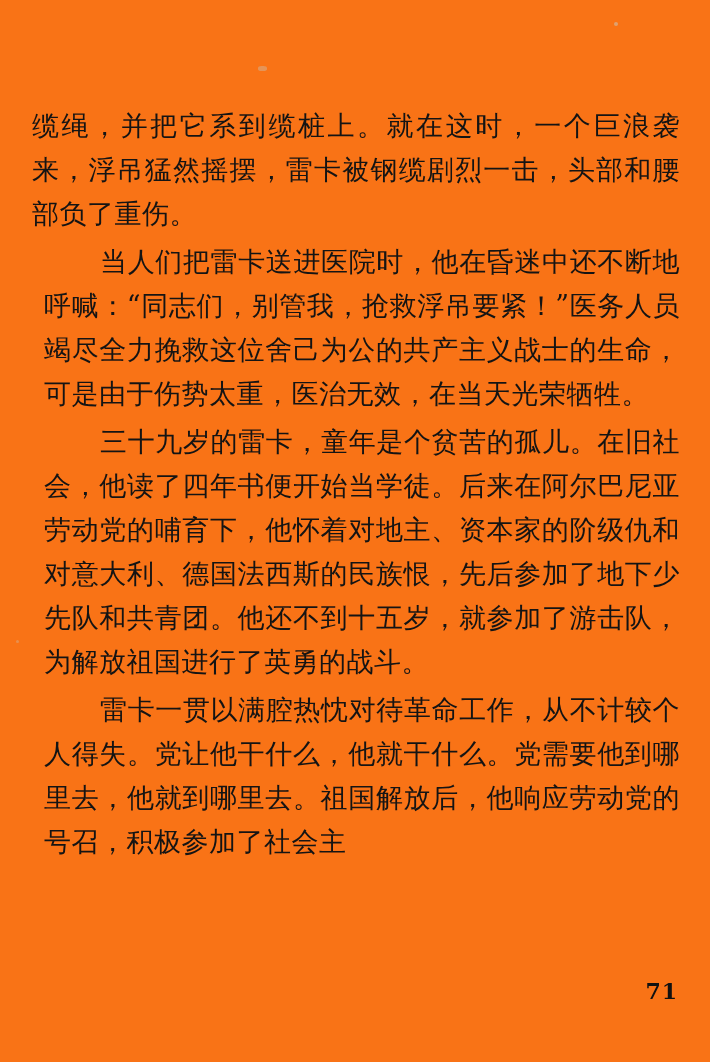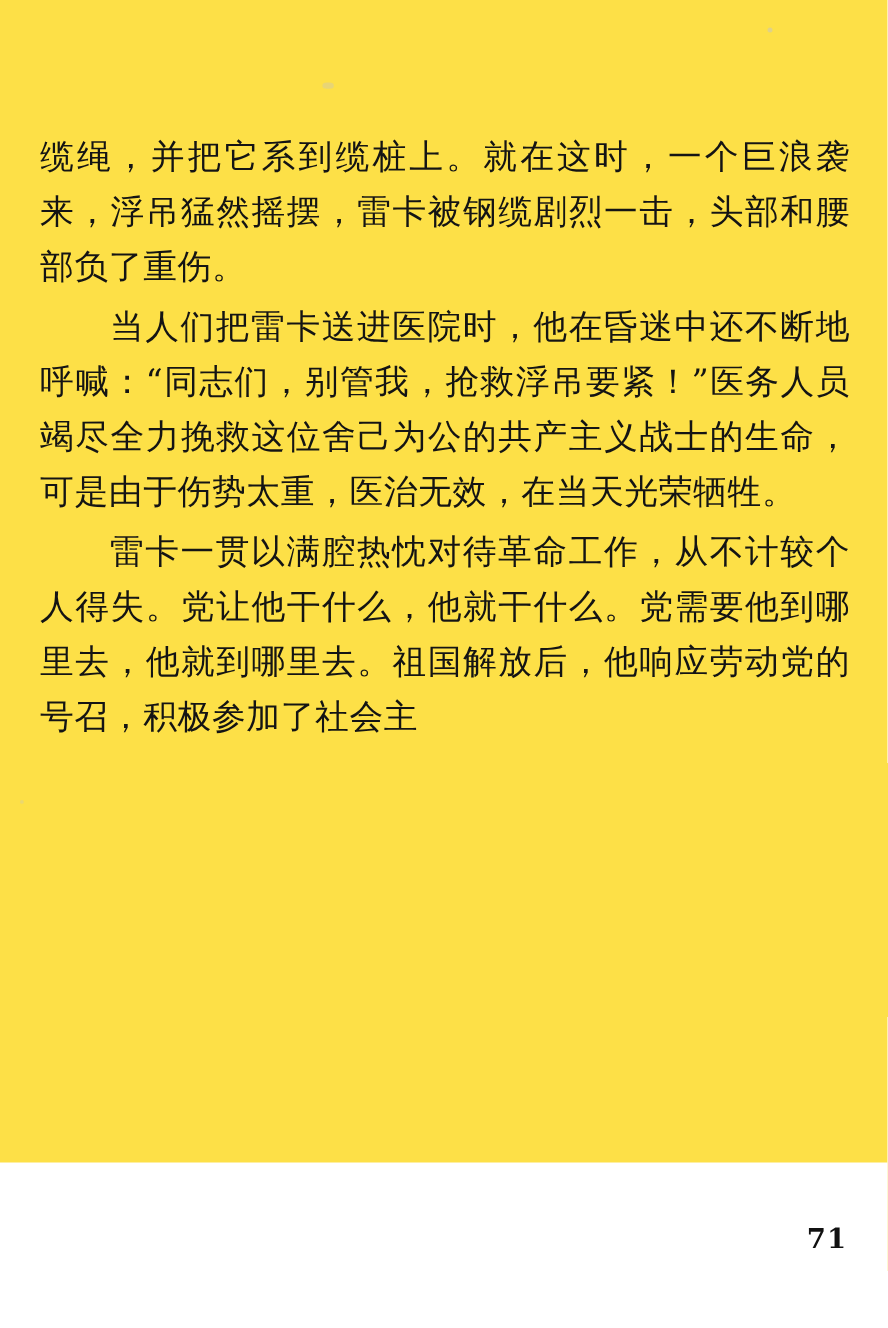--- a/index.html
+++ b/index.html
@@ -9,22 +9,22 @@
   }
   body {
     width: 710px;
     height: 1062px;
     overflow: hidden;
     font-family: "DejaVu Serif", serif;
   }
   #page {
     position: relative;
     width: 710px;
-    height: 930px;
-    background: #fde047;
+    height: 1062px;
+    background: #f97316;
   }
   
   .speck {
     position: absolute;
     background: #c9c6bb;
     border-radius: 50%;
     opacity: .55;
   }
   #speck-top-right { top: 22px; left: 614px; width: 4px; height: 4px; }
   #speck-mid { top: 66px; left: 258px; width: 9px; height: 5px; opacity: .4; border-radius: 40%; }
@@ -42,20 +42,21 @@
     font-size: 27px;
     line-height: 44px;
     color: #141414;
     text-align: justify;
     text-justify: inter-ideograph;
     letter-spacing: 0.5px;
     font-weight: 500;
   }
   p.indent {
     text-indent: 56px;
+    margin-left: 12px;
   }
   #page-number {
     position: absolute;
     top: 978px;
     left: 0;
     width: 678px;
     text-align: right;
     font-family: "DejaVu Serif", serif;
     font-size: 22px;
     font-weight: 700;
@@ -68,18 +69,19 @@
 
 <div id="page">
 
   <span class="speck" id="speck-top-right"></span>
   <span class="speck" id="speck-mid"></span>
   <span class="speck" id="speck-low-left"></span>
 
   <div id="text-body">
     <p class="para">缆绳，并把它系到缆桩上。就在这时，一个巨浪袭来，浮吊猛然摇摆，雷卡被钢缆剧烈一击，头部和腰部负了重伤。</p>
     <p class="para indent">当人们把雷卡送进医院时，他在昏迷中还不断地呼喊：“同志们，别管我，抢救浮吊要紧！”医务人员竭尽全力挽救这位舍己为公的共产主义战士的生命，可是由于伤势太重，医治无效，在当天光荣牺牲。</p>
+    <p class="para indent">三十九岁的雷卡，童年是个贫苦的孤儿。在旧社会，他读了四年书便开始当学徒。后来在阿尔巴尼亚劳动党的哺育下，他怀着对地主、资本家的阶级仇和对意大利、德国法西斯的民族恨，先后参加了地下少先队和共青团。他还不到十五岁，就参加了游击队，为解放祖国进行了英勇的战斗。</p>
     <p class="para indent">雷卡一贯以满腔热忱对待革命工作，从不计较个人得失。党让他干什么，他就干什么。党需要他到哪里去，他就到哪里去。祖国解放后，他响应劳动党的号召，积极参加了社会主</p>
   </div>
 
   <div id="page-number">71</div>
 
 </div>
 
 </body></html>

